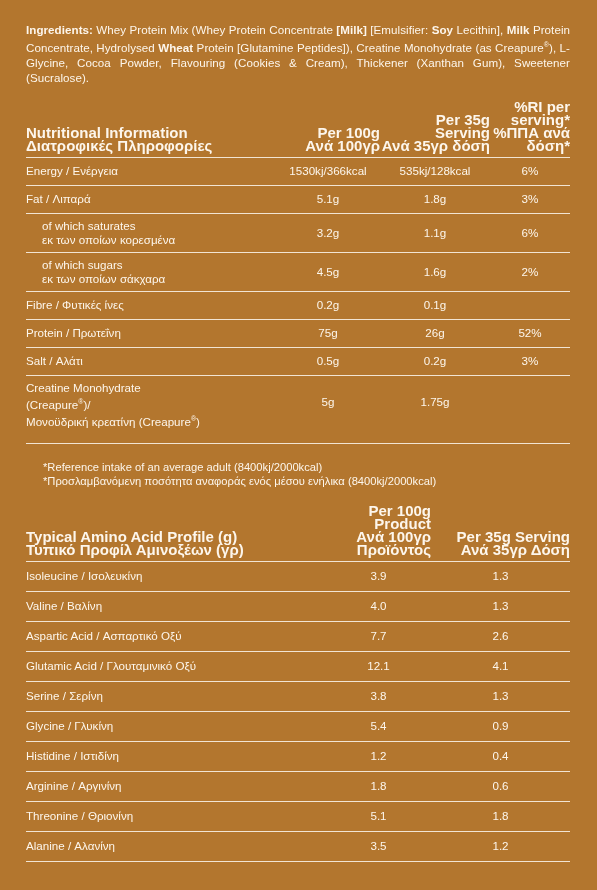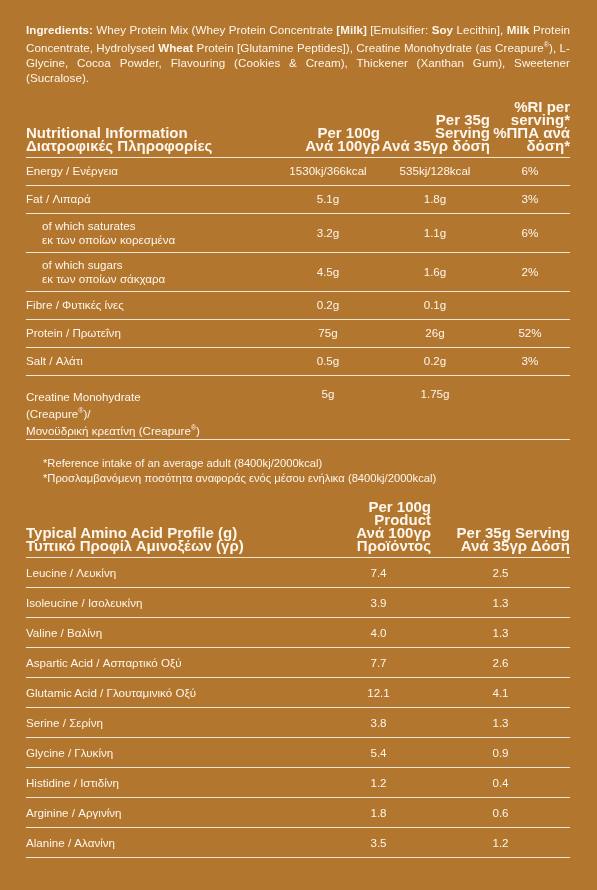--- a/index.html
+++ b/index.html
@@ -73,22 +73,22 @@
     font-size: 11.6px;
     line-height: 14px;
     height: 23px;
     padding-top: 2px;
     padding-bottom: 2px;
   }
   .row .num { text-align: center; }
   .row .label { padding-right: 6px; }
   .sub .label { padding-left: 16px; margin-top: 32px; }
   .row.tall td { height: 34px; }
-  .row.xtall td { height: 46px; vertical-align: top; padding-top: 14px; }
-  .row.xtall .num { vertical-align: top; padding-top: 11px; }
+  .row.xtall td { height: 46px; vertical-align: top; padding-top: 5px; }
+  .row.xtall .num { vertical-align: top; padding-top: 19px; }
 
   .el { font-size: 11.6px; line-height: 14px; }
   .gr { font-size: 11.6px; line-height: 14px; }
 
   .footnote {
     font-size: 11.2px;
     line-height: 14.5px;
     margin: 16px 0 0 17px;
   }
 
@@ -210,25 +210,20 @@
             <td class="num">
               <div>Per 100g Product</div>
               <div>Ανά 100γρ Προϊόντος</div>
             </td>
             <td class="num">
               <div>Per 35g Serving</div>
               <div>Ανά 35γρ Δόση</div>
             </td>
           </tr>
           <tr class="row rule">
-            <td class="label"><span>Leucine</span> / <span>Λευκίνη</span></td>
-            <td class="num">7.4</td>
-            <td class="num">2.5</td>
-          </tr>
-          <tr class="row rule">
             <td class="label"><span>Isoleucine</span> / <span>Ισολευκίνη</span></td>
             <td class="num">3.9</td>
             <td class="num">1.3</td>
           </tr>
           <tr class="row rule">
             <td class="label"><span>Valine</span> / <span>Βαλίνη</span></td>
             <td class="num">4.0</td>
             <td class="num">1.3</td>
           </tr>
           <tr class="row rule">
@@ -255,20 +250,25 @@
             <td class="label"><span>Histidine</span> / <span>Ιστιδίνη</span></td>
             <td class="num">1.2</td>
             <td class="num">0.4</td>
           </tr>
           <tr class="row rule">
             <td class="label"><span>Arginine</span> / <span>Αργινίνη</span></td>
             <td class="num">1.8</td>
             <td class="num">0.6</td>
           </tr>
           <tr class="row rule">
+            <td class="label"><span>Threonine</span> / <span>Θριονίνη</span></td>
+            <td class="num">5.1</td>
+            <td class="num">1.8</td>
+          </tr>
+          <tr class="row rule">
             <td class="label"><span>Alanine</span> / <span>Αλανίνη</span></td>
             <td class="num">3.5</td>
             <td class="num">1.2</td>
           </tr>
         </tbody>
     </table>
   </div>
 
 </div>
 

